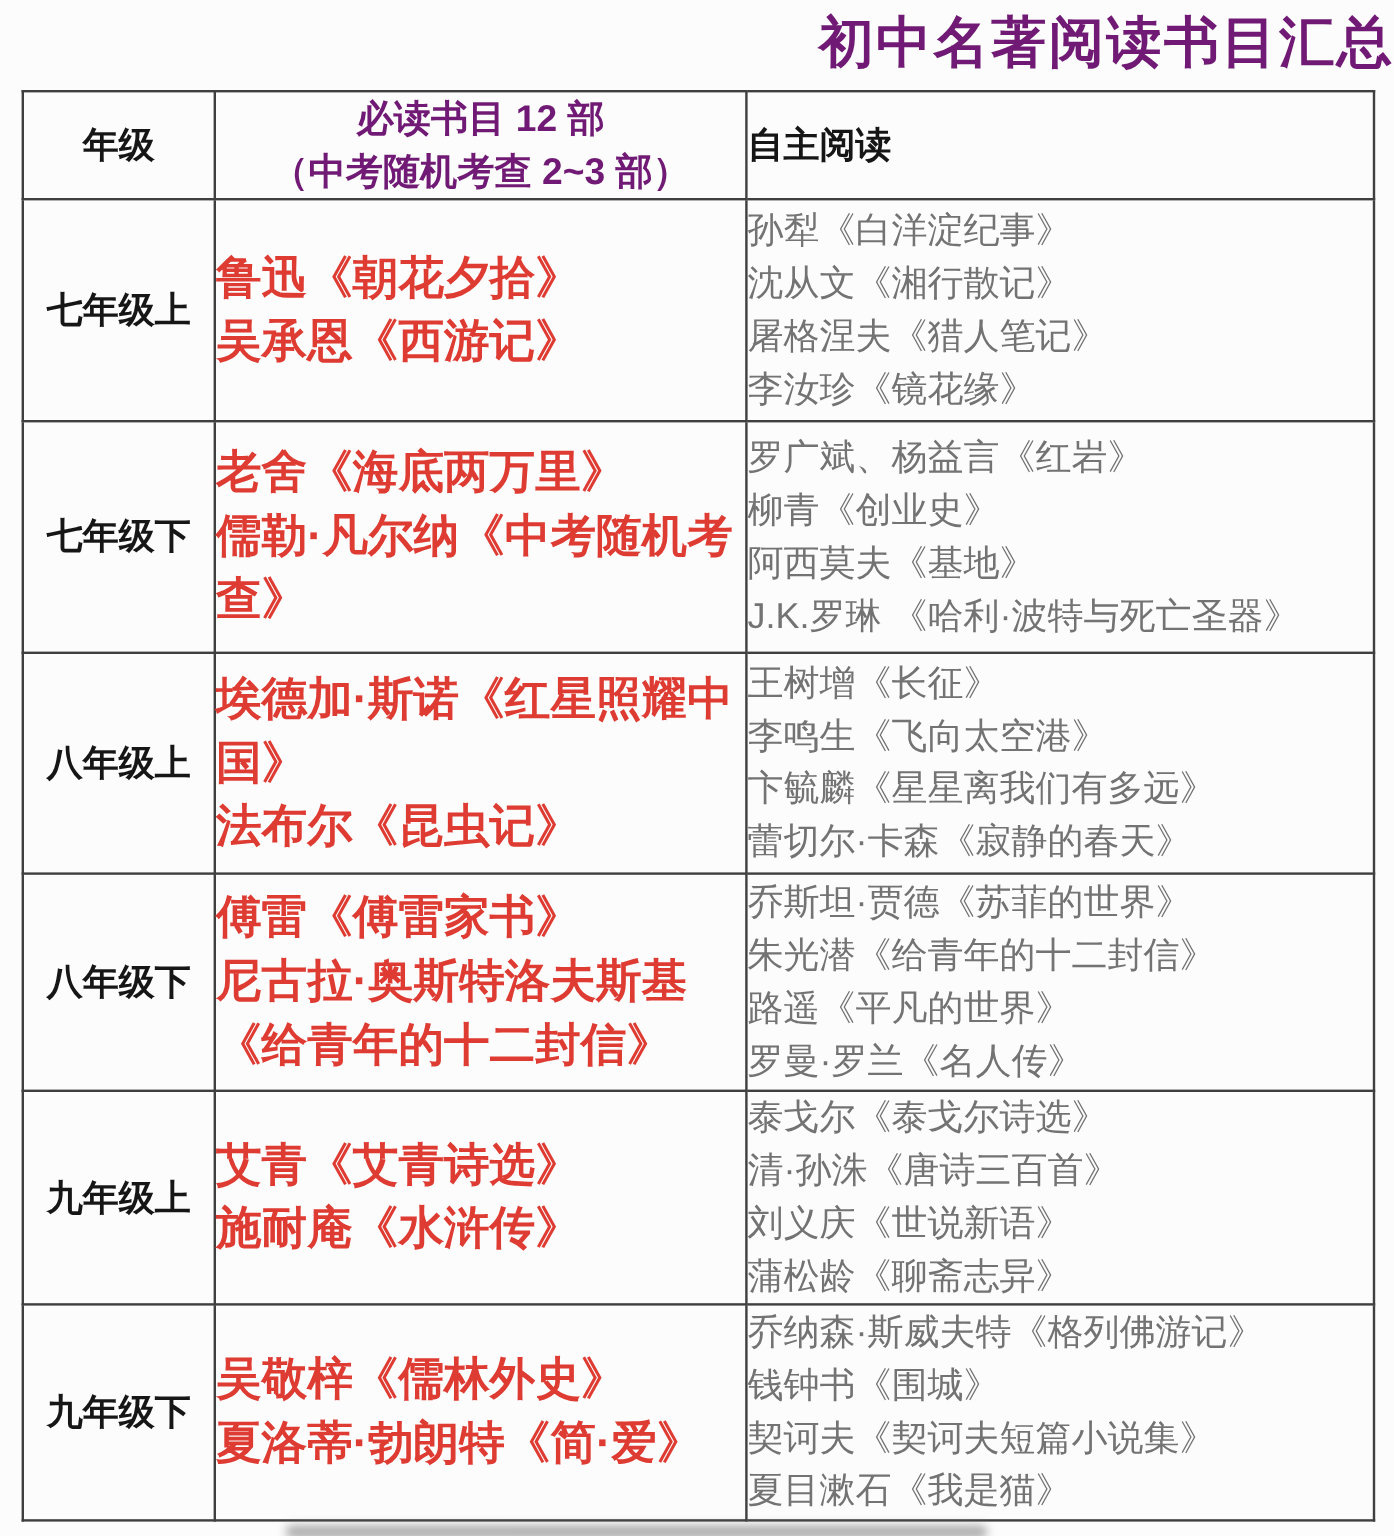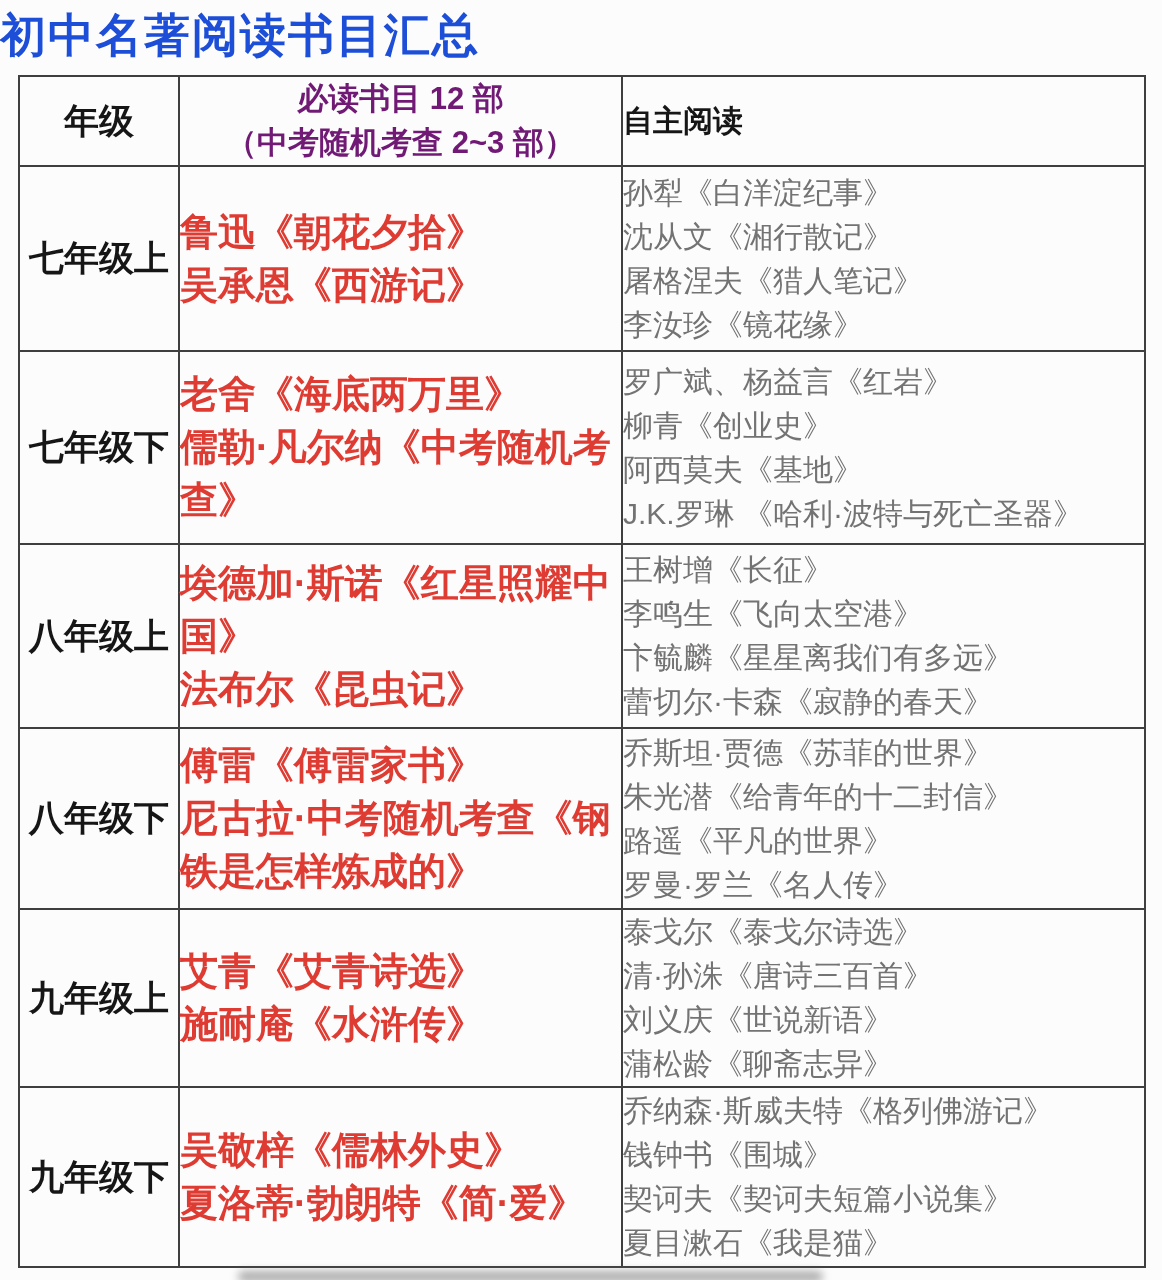--- a/index.html
+++ b/index.html
@@ -8,25 +8,25 @@
     background:#fcfcfc;
     font-family:"Liberation Sans","DejaVu Sans",sans-serif;
     color:#1f1f1f;
     position:relative;
     overflow:hidden;
   }
   .title{
     position:absolute;
     top:0; left:0; width:1162px;
     margin:0;
-    text-align:left;
+    text-align:right;
     font-size:46px;
     font-weight:900;
     letter-spacing:2px;
-    color:#1d4ed8;
+    color:#701a75;
     line-height:70px;
   }
   table.reading{
     position:absolute;
     left:18px; top:75px;
     width:1126px;
     border-collapse:collapse;
     table-layout:fixed;
   }
   table.reading th, table.reading td{
@@ -36,21 +36,21 @@
   }
   thead tr{height:90px;}
   tbody tr:nth-child(1){height:185px;}
   tbody tr:nth-child(2){height:193px;}
   tbody tr:nth-child(3){height:184px;}
   tbody tr:nth-child(4){height:181px;}
   tbody tr:nth-child(5){height:175px;}
   tbody tr:nth-child(6){height:180px;}
   .grade-cell, th.h-grade{
     text-align:center;
-    font-size:35px;
+    font-size:30px;
     font-weight:600;
     color:#161616;
   }
   th.h-required{
     text-align:center;
     font-weight:700;
   }
   th.h-required .hline{
     color:#701a75;
     font-size:31px;
@@ -150,21 +150,21 @@
         <div class="book-line">王树增《长征》</div>
         <div class="book-line">李鸣生《飞向太空港》</div>
         <div class="book-line">卞毓麟《星星离我们有多远》</div>
         <div class="book-line">蕾切尔·卡森《寂静的春天》</div>
       </td>
     </tr>
     <tr>
       <td class="grade-cell">八年级下</td>
       <td class="required-cell">
         <div class="book-line">傅雷《傅雷家书》</div>
-        <div class="book-line">尼古拉·中考随机考查《钢铁是怎样炼成的》</div>
+        <div class="book-line">尼古拉·奥斯特洛夫斯基《给青年的十二封信》</div>
       </td>
       <td class="independent-cell">
         <div class="book-line">乔斯坦·贾德《苏菲的世界》</div>
         <div class="book-line">朱光潜《给青年的十二封信》</div>
         <div class="book-line">路遥《平凡的世界》</div>
         <div class="book-line">罗曼·罗兰《名人传》</div>
       </td>
     </tr>
     <tr>
       <td class="grade-cell">九年级上</td>

